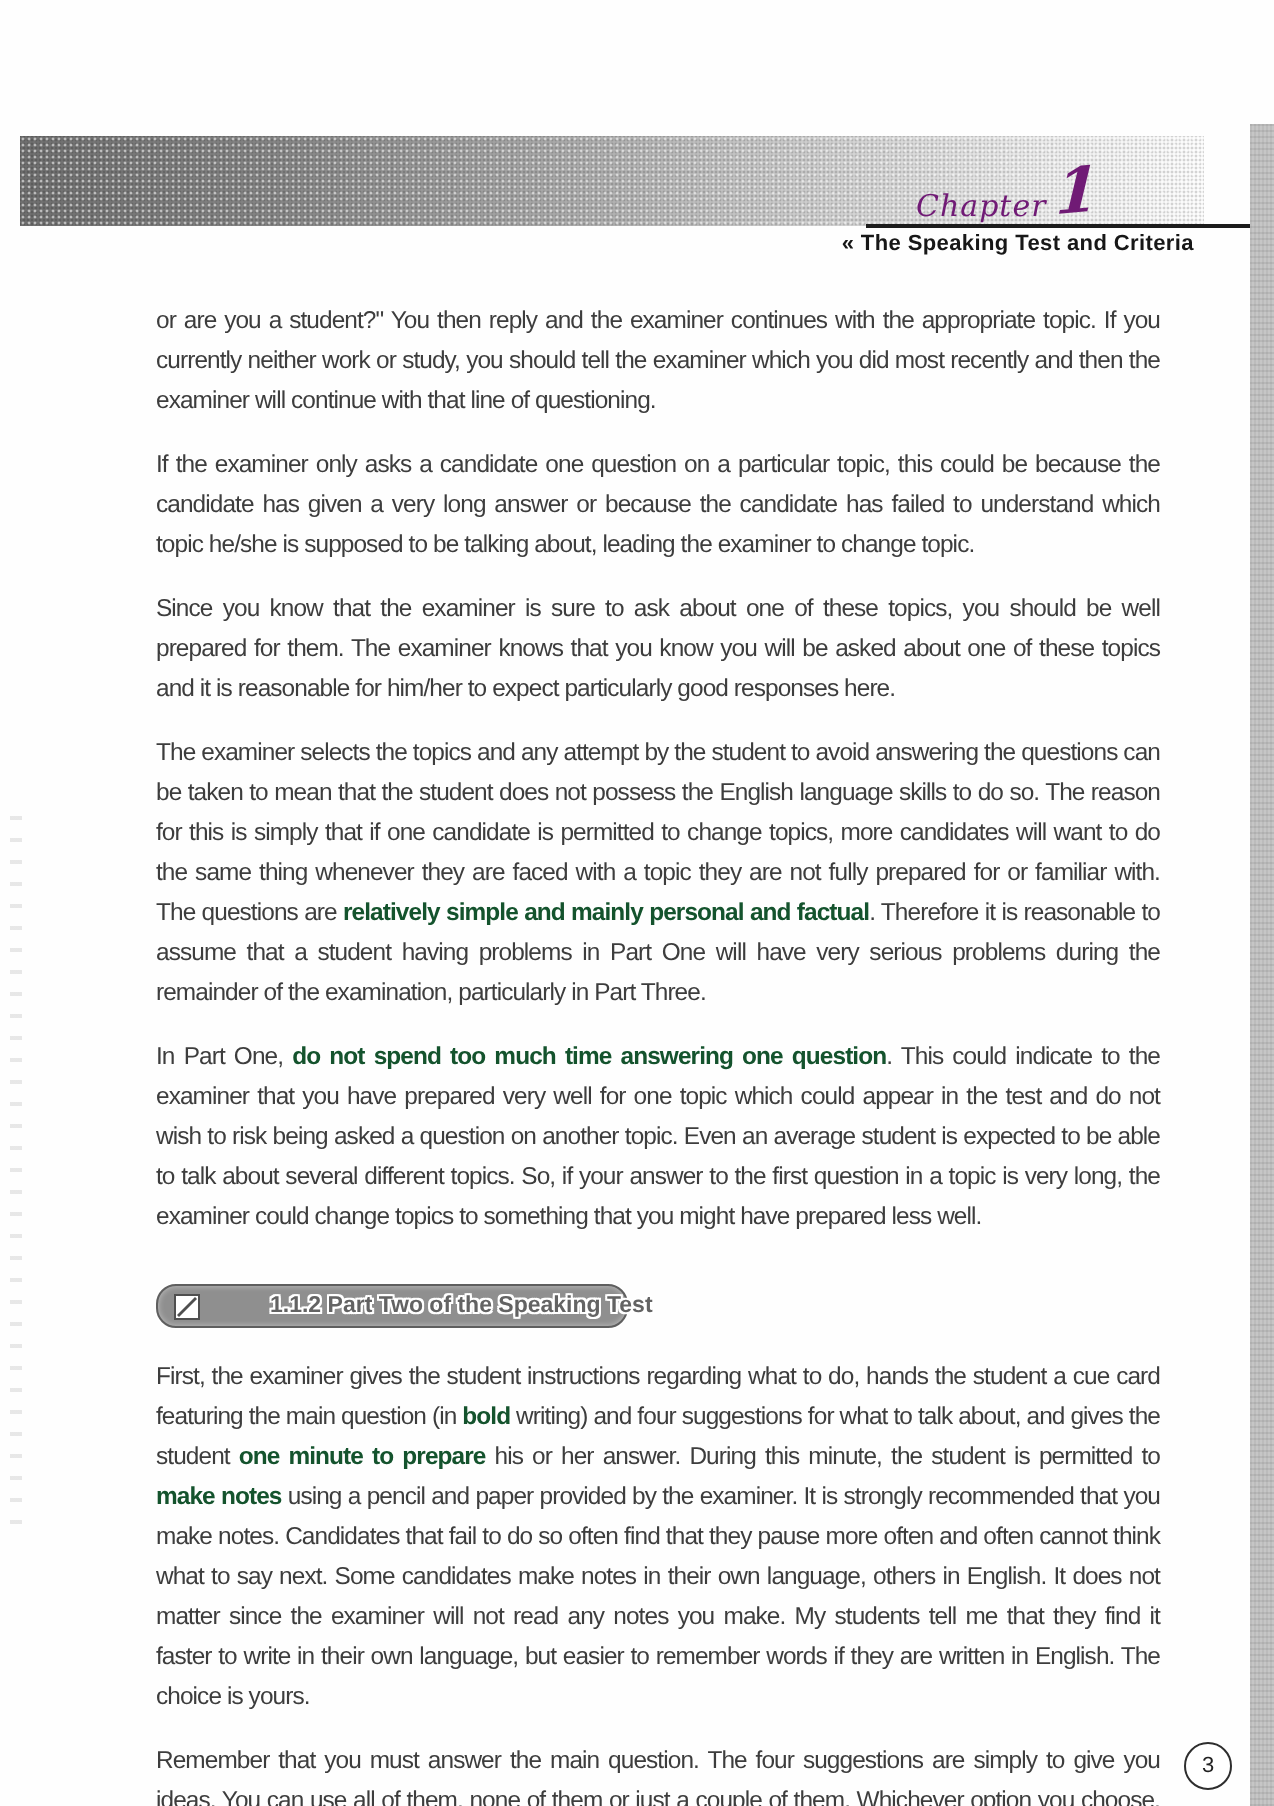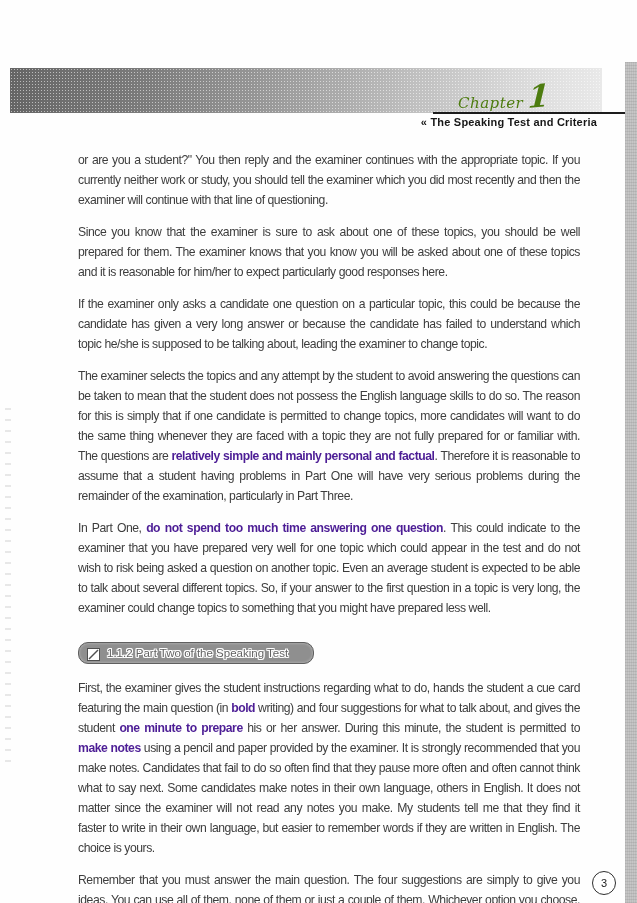--- a/index.html
+++ b/index.html
@@ -20,21 +20,21 @@
   .header-band::after{
     content:"";position:absolute;inset:0;
     background-image:
       radial-gradient(rgba(255,255,255,.55) .5px, transparent .9px),
       radial-gradient(rgba(0,0,0,.16) .5px, transparent .9px);
     background-size:3px 3px,2px 2px;
     background-position:0 0,1px 1px;
   }
   .chapter-line{
     position:absolute;top:84px;left:452px;width:160px;height:30px;
-    color:#4d7c0f;white-space:nowrap;
+    color:#701a75;white-space:nowrap;
   }
   .chapter-word{
     font-family:"DejaVu Serif", serif;font-style:italic;font-size:15px;
     position:absolute;left:6px;top:10px;letter-spacing:.5px;
   }
   .chapter-num{
     font-family:"DejaVu Serif", serif;font-style:italic;font-weight:bold;
     font-size:31px;position:absolute;left:76px;top:-6px;
     transform:rotate(-5deg) skewX(-8deg);
   }
@@ -50,35 +50,36 @@
 
   
   .body{
     position:absolute;left:78px;top:150px;width:502px;
   }
   .body p{
     margin:0 0 12px 0;
     font-size:12.2px;line-height:20px;letter-spacing:-.45px;
     color:#3d3d3d;text-align:justify;
   }
-  .body p b{color:#4c1d95;}
+  .body p b{color:#14532d;}
 
   
   .section-heading{
     display:flex;align-items:center;gap:7px;
     width:218px;height:20px;padding:0 8px;
     margin:24px 0 14px 0;
     background:#8f8f8f;border:1px solid #5f5f5f;border-radius:10px;
     box-shadow:inset 0 0 3px rgba(255,255,255,.45), 0 0 0 1px rgba(255,255,255,.6);
   }
   .sq-icon{width:13px;height:13px;flex:0 0 auto;display:block;}
   .sh-label{
-    font-size:11.5px;font-weight:normal;white-space:nowrap;color:#636363;
+    font-size:11.5px;font-weight:bold;white-space:nowrap;color:#636363;
     text-shadow:-1px 0 0 #fff,1px 0 0 #fff,0 -1px 0 #fff,0 1px 0 #fff,
       -1px -1px 0 #fff,1px 1px 0 #fff,1px -1px 0 #fff,-1px 1px 0 #fff;
+    margin-left:28px;
   }
 
   
   .scan-strip{
     position:absolute;right:0;top:62px;width:12px;height:841px;
     background:
       repeating-linear-gradient(0deg, rgba(0,0,0,.07) 0 1px, transparent 1px 3px),
       repeating-linear-gradient(90deg, rgba(0,0,0,.05) 0 1px, transparent 1px 2px),
       #c6c6c6;
   }
@@ -105,22 +106,22 @@
 
   <div class="chapter-line">
     <span class="chapter-word">Chapter</span>
     <span class="chapter-num">1</span>
   </div>
   <div class="header-rule"></div>
   <div class="tagline">« The Speaking Test and Criteria</div>
 
   <main class="body">
     <p><span>or are you a student?" You then reply and the examiner continues with the appropriate topic. If you currently neither work or study, you should tell the examiner which you did most recently and then the examiner will continue with that line of questioning.</span></p>
+    <p><span>If the examiner only asks a candidate one question on a particular topic, this could be because the candidate has given a very long answer or because the candidate has failed to understand which topic he/she is supposed to be talking about, leading the examiner to change topic.</span></p>
     <p><span>Since you know that the examiner is sure to ask about one of these topics, you should be well prepared for them. The examiner knows that you know you will be asked about one of these topics and it is reasonable for him/her to expect particularly good responses here.</span></p>
-    <p><span>If the examiner only asks a candidate one question on a particular topic, this could be because the candidate has given a very long answer or because the candidate has failed to understand which topic he/she is supposed to be talking about, leading the examiner to change topic.</span></p>
     <p><span>The examiner selects the topics and any attempt by the student to avoid answering the questions can be taken to mean that the student does not possess the English language skills to do so. The reason for this is simply that if one candidate is permitted to change topics, more candidates will want to do the same thing whenever they are faced with a topic they are not fully prepared for or familiar with. The questions are </span><b>relatively simple and mainly personal and factual</b><span>. Therefore it is reasonable to assume that a student having problems in Part One will have very serious problems during the remainder of the examination, particularly in Part Three.</span></p>
     <p><span>In Part One, </span><b>do not spend too much time answering one question</b><span>. This could indicate to the examiner that you have prepared very well for one topic which could appear in the test and do not wish to risk being asked a question on another topic. Even an average student is expected to be able to talk about several different topics. So, if your answer to the first question in a topic is very long, the examiner could change topics to something that you might have prepared less well.</span></p>
 
     <div class="section-heading">
       <span class="sq-icon">
         <svg width="13" height="13" viewBox="0 0 13 13">
           <rect x="0.5" y="0.5" width="12" height="12" fill="#ffffff" stroke="#4f4f4f" stroke-width="1"></rect>
           <line x1="2" y1="11" x2="11" y2="2" stroke="#4f4f4f" stroke-width="1.4"></line>
         </svg>
       </span>

